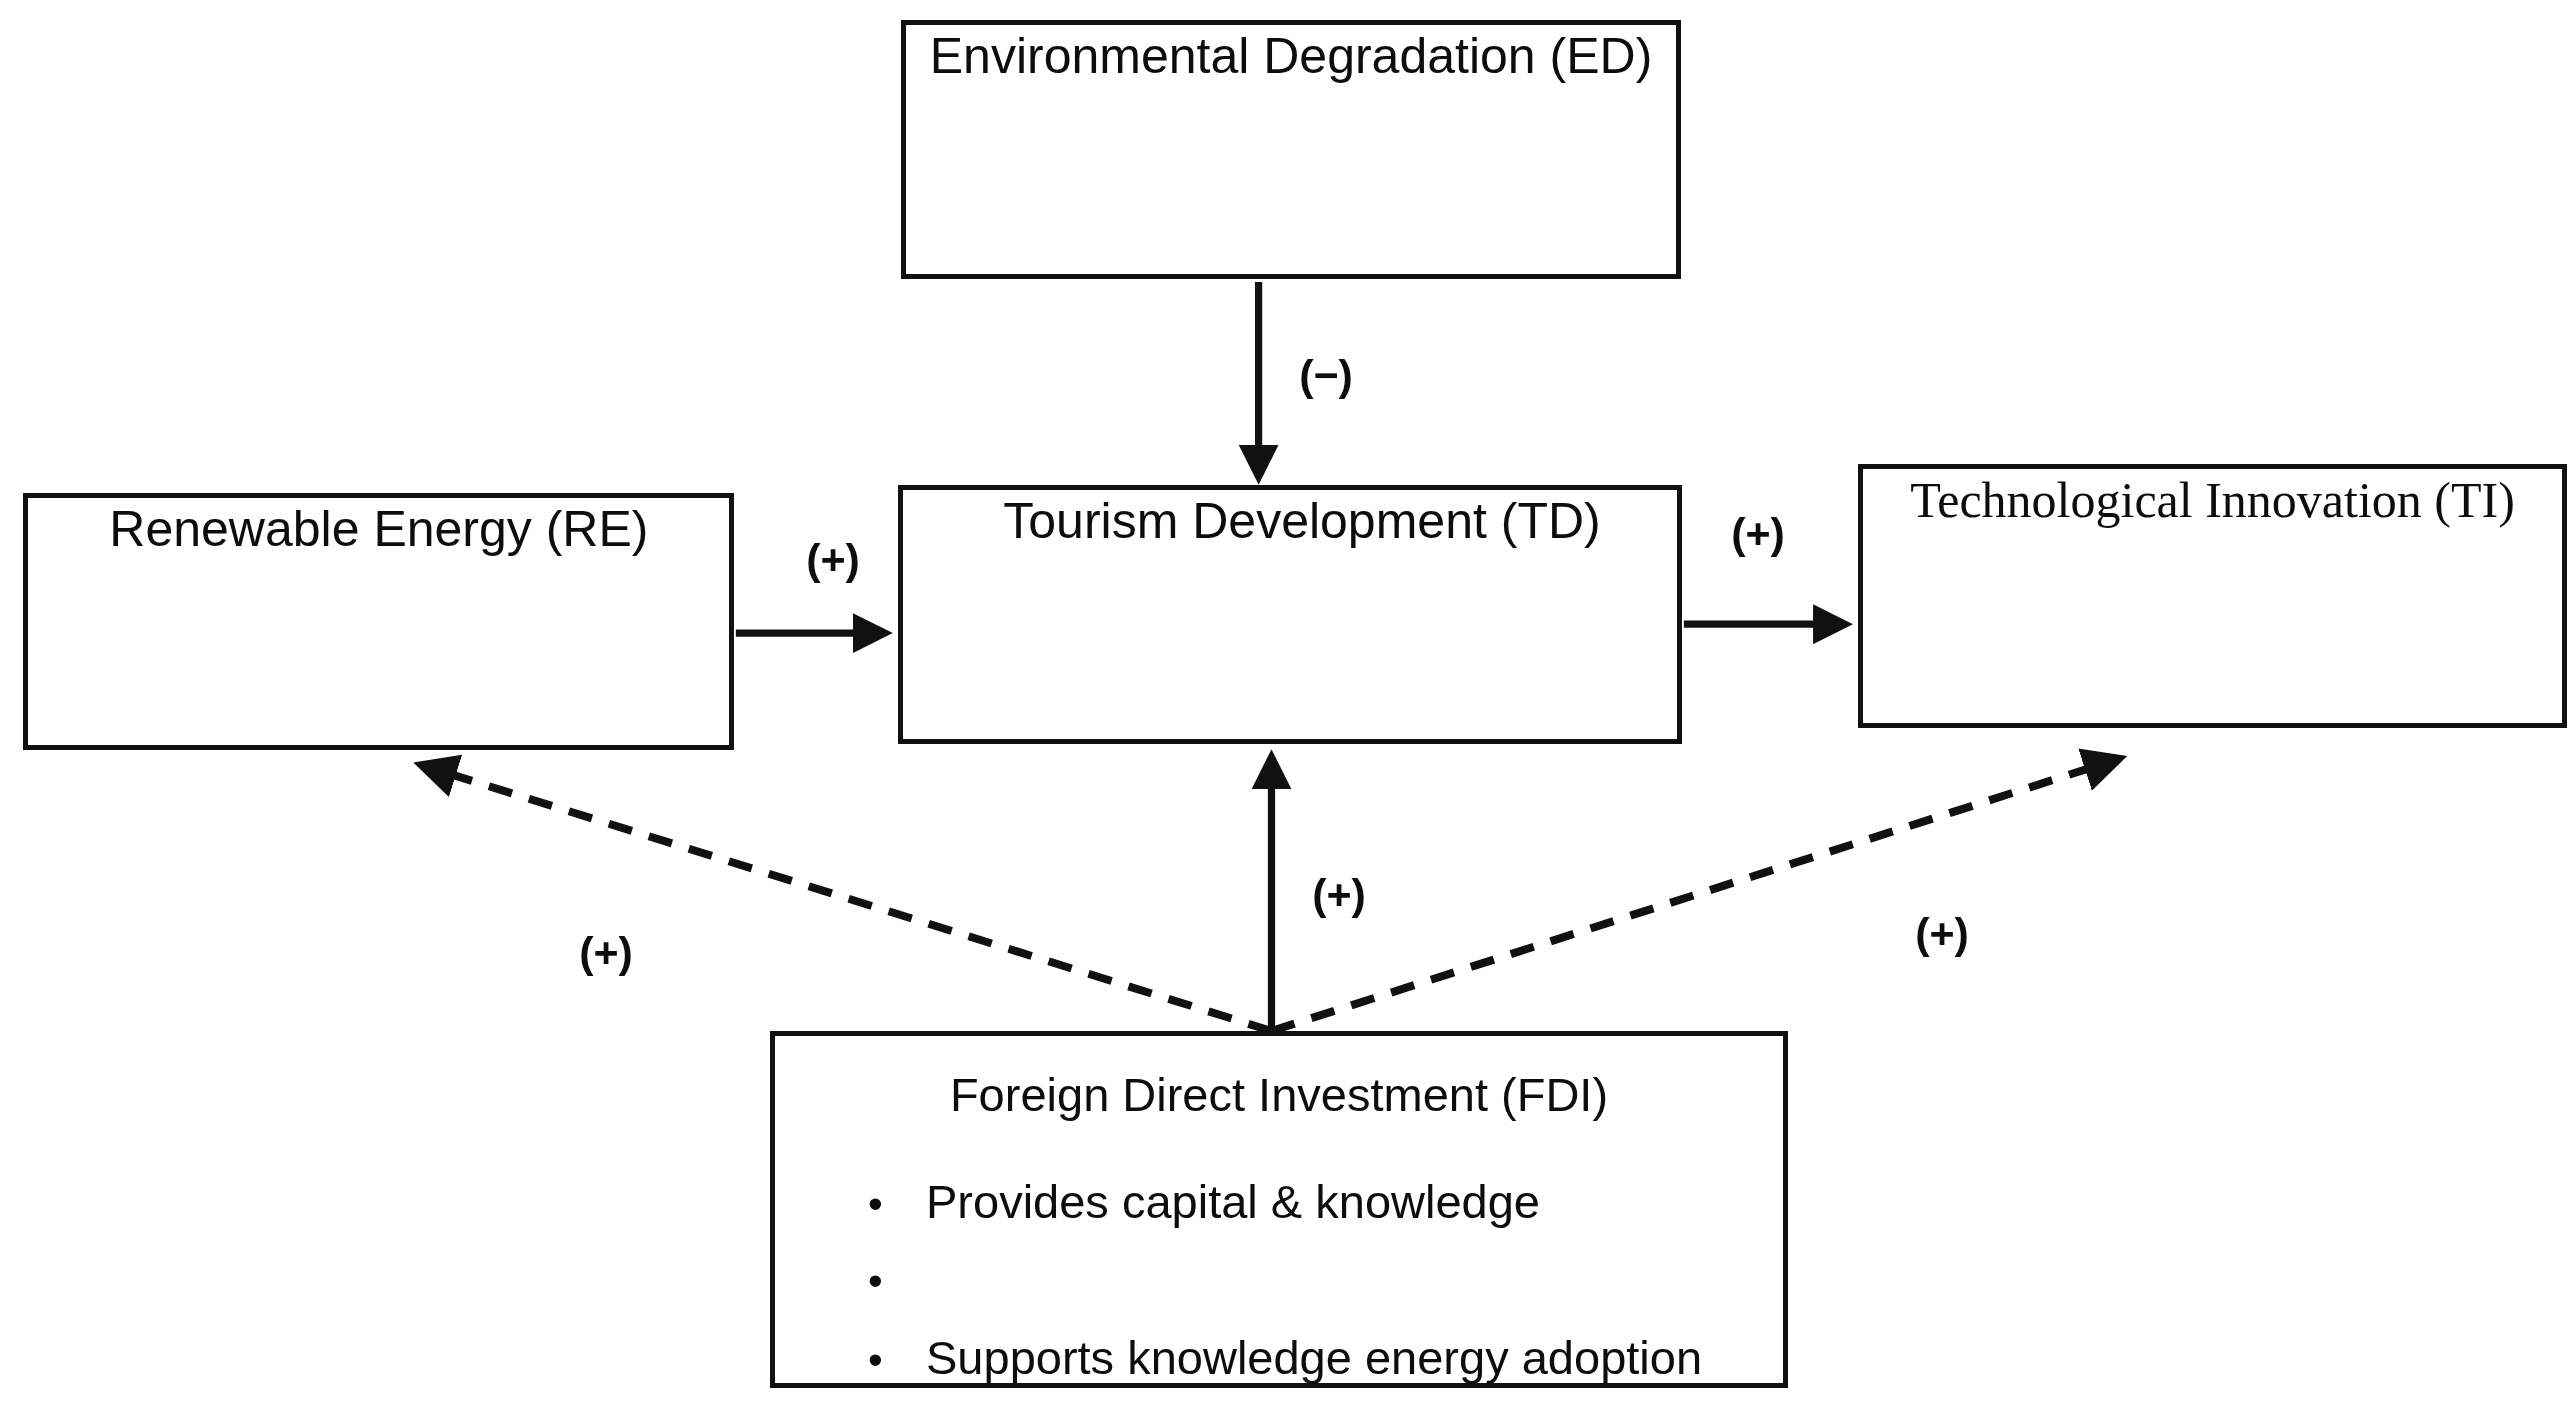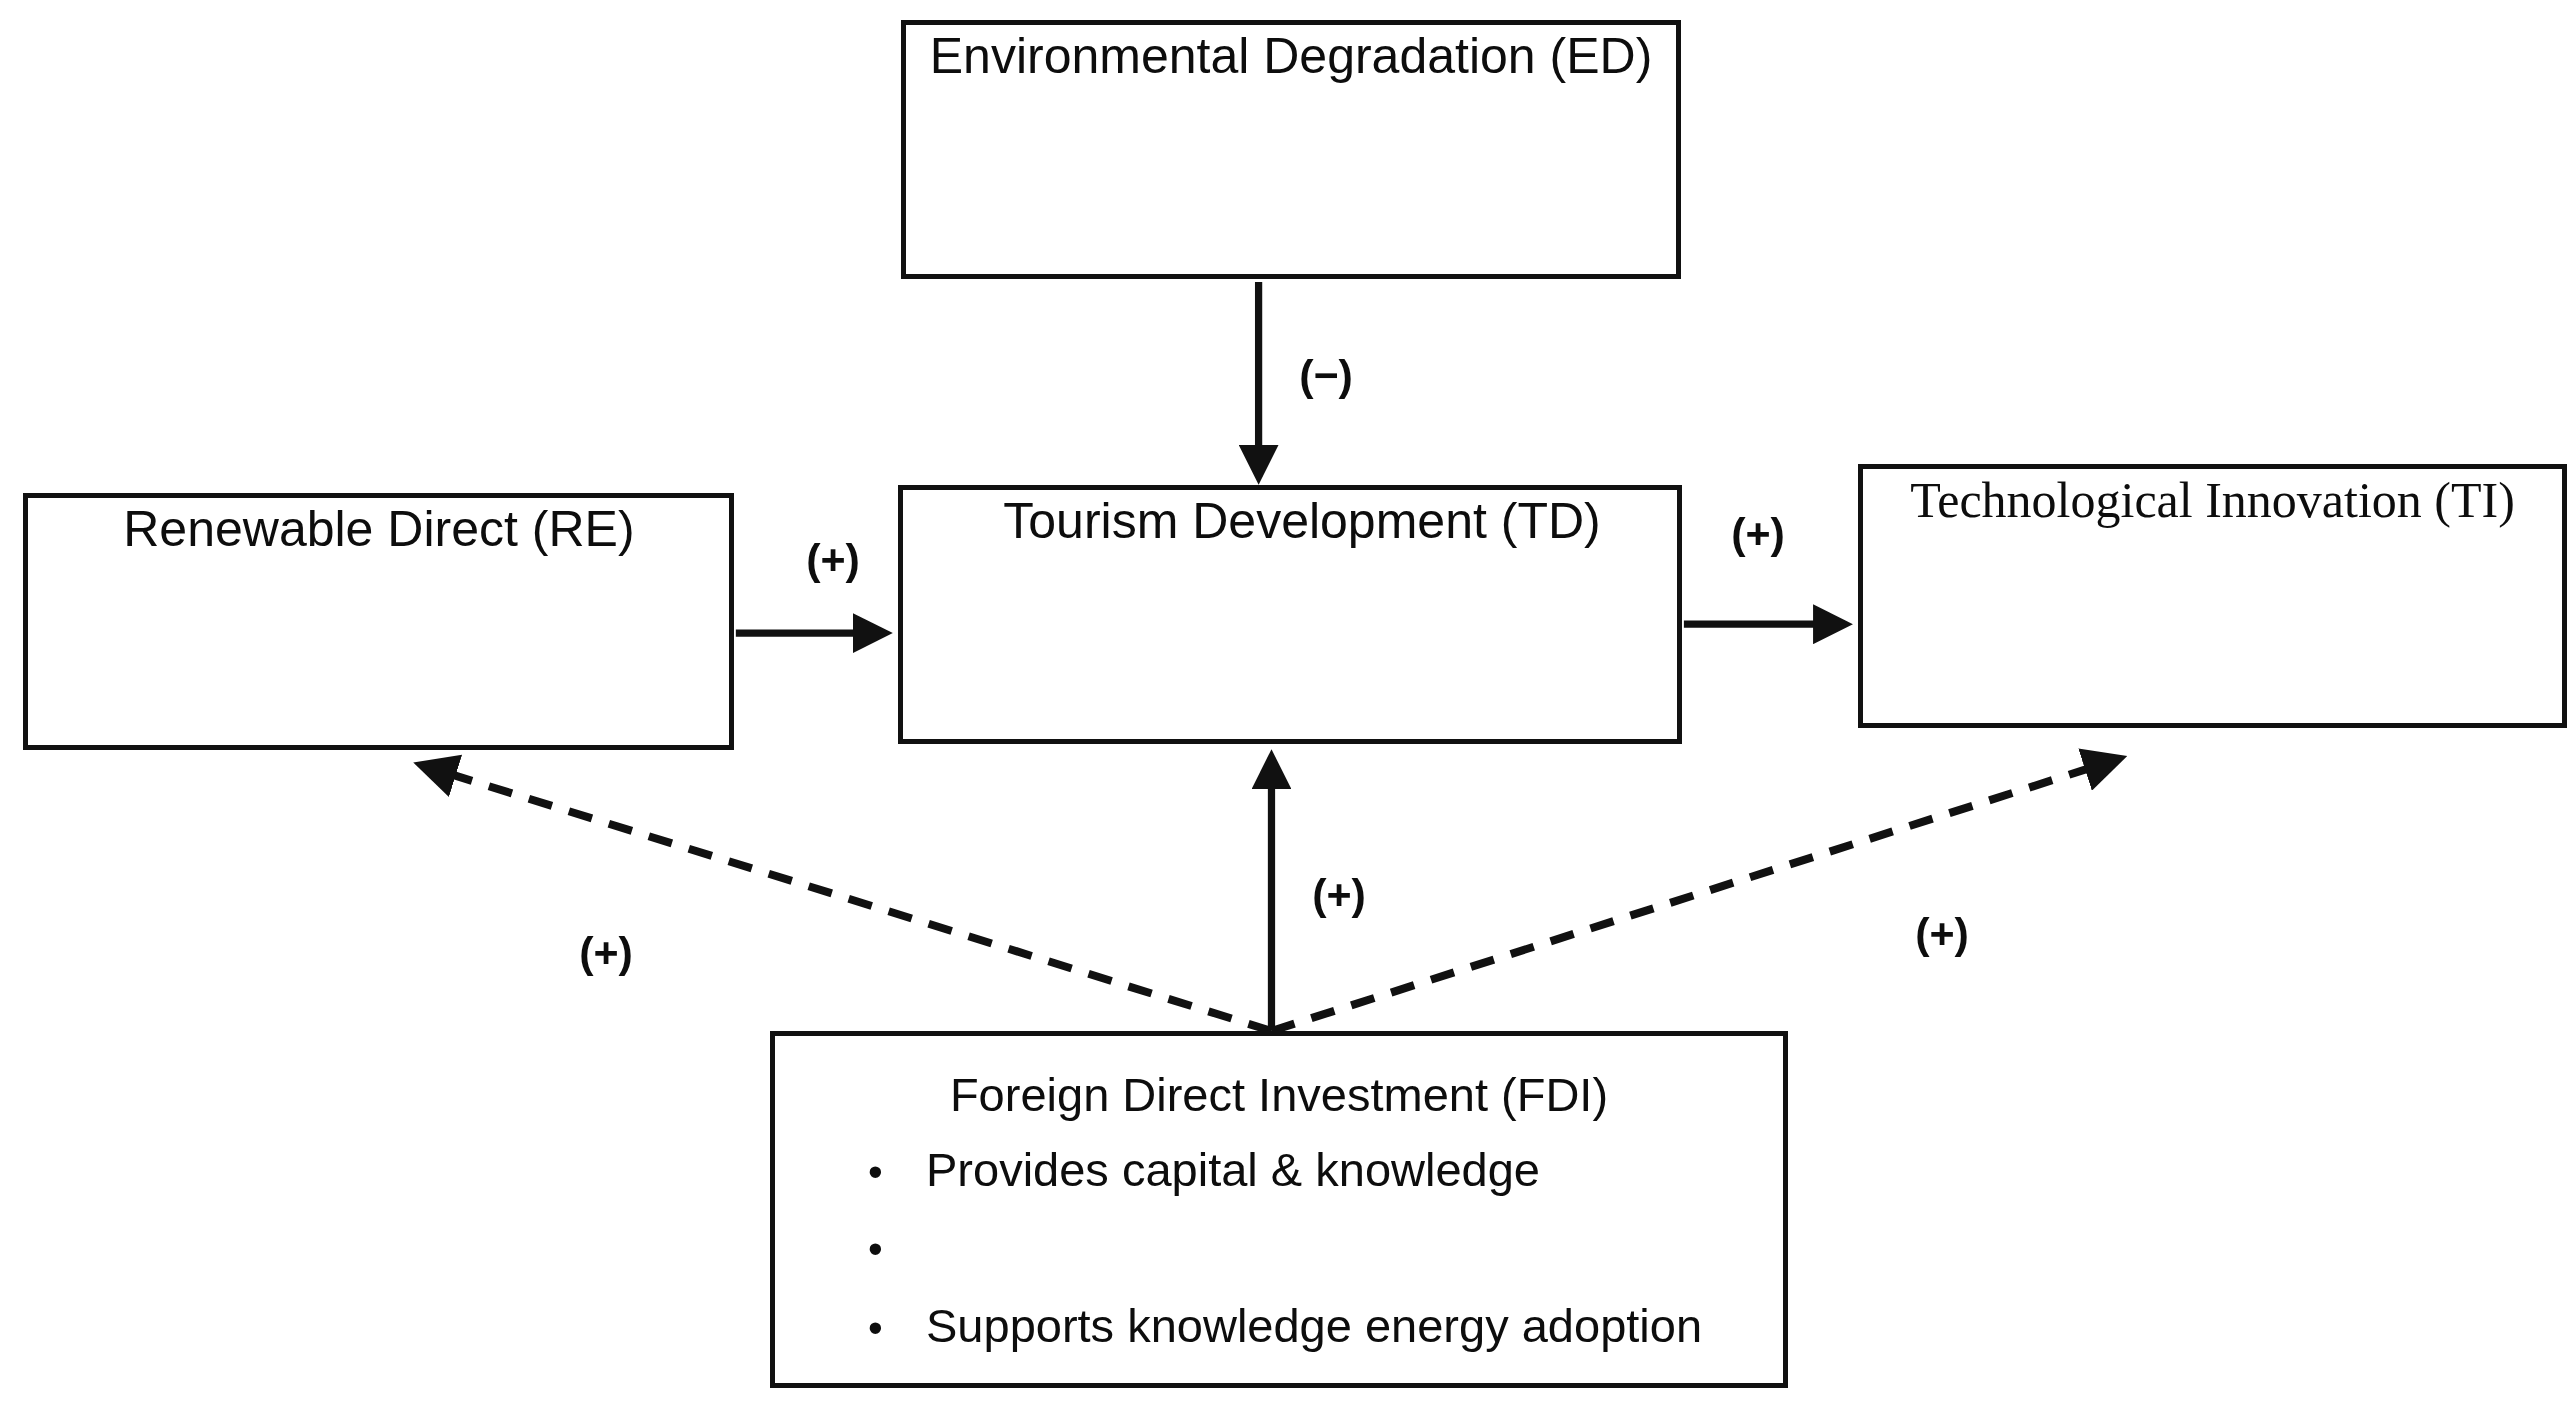--- a/index.html
+++ b/index.html
@@ -33,20 +33,21 @@
   .node-re { left: 23.4px;   top: 493px; width: 711px;  height: 257px; }
   .node-td { left: 898px; top: 485px; width: 784px;  height: 259px; padding-left: 24px; }
   .node-ti { left: 1858px; top: 464px; width: 709px;  height: 264px; font-family: Liberation Serif, serif; }
   .node-fdi {
     left: 770px; top: 1031px; width: 1018px; height: 357px;
     flex-direction: column;
     align-items: stretch;
     justify-content: flex-start;
     padding-top: 22.6px;
     font-size: 47px;
+    gap: 32px;
   }
   .fdi-title {
     text-align: center;
     line-height: 71px;
   }
   .fdi-list {
     list-style: none;
     margin: 1.6px 0 0 0;
     padding: 0 0 0 93px;
     text-align: left;
@@ -105,21 +106,21 @@
     <line x1="1578" y1="1280" x2="523" y2="950" stroke="#111111" stroke-width="10" stroke-dasharray="30 22" marker-end="url(#head)"></line>
 
     <line x1="1578" y1="1280" x2="2630" y2="942" stroke="#111111" stroke-width="10" stroke-dasharray="30 22" marker-end="url(#head)"></line>
   </svg>
 
   <div class="node node-ed">
     <span>Environmental Degradation (ED)</span>
   </div>
 
   <div class="node node-re">
-    <span>Renewable Direct (RE)</span>
+    <span>Renewable Energy (RE)</span>
   </div>
 
   <div class="node node-td">
     <span>Tourism Development (TD)</span>
   </div>
 
   <div class="node node-ti">
     <span>Technological Innovation (TI)</span>
   </div>
 

